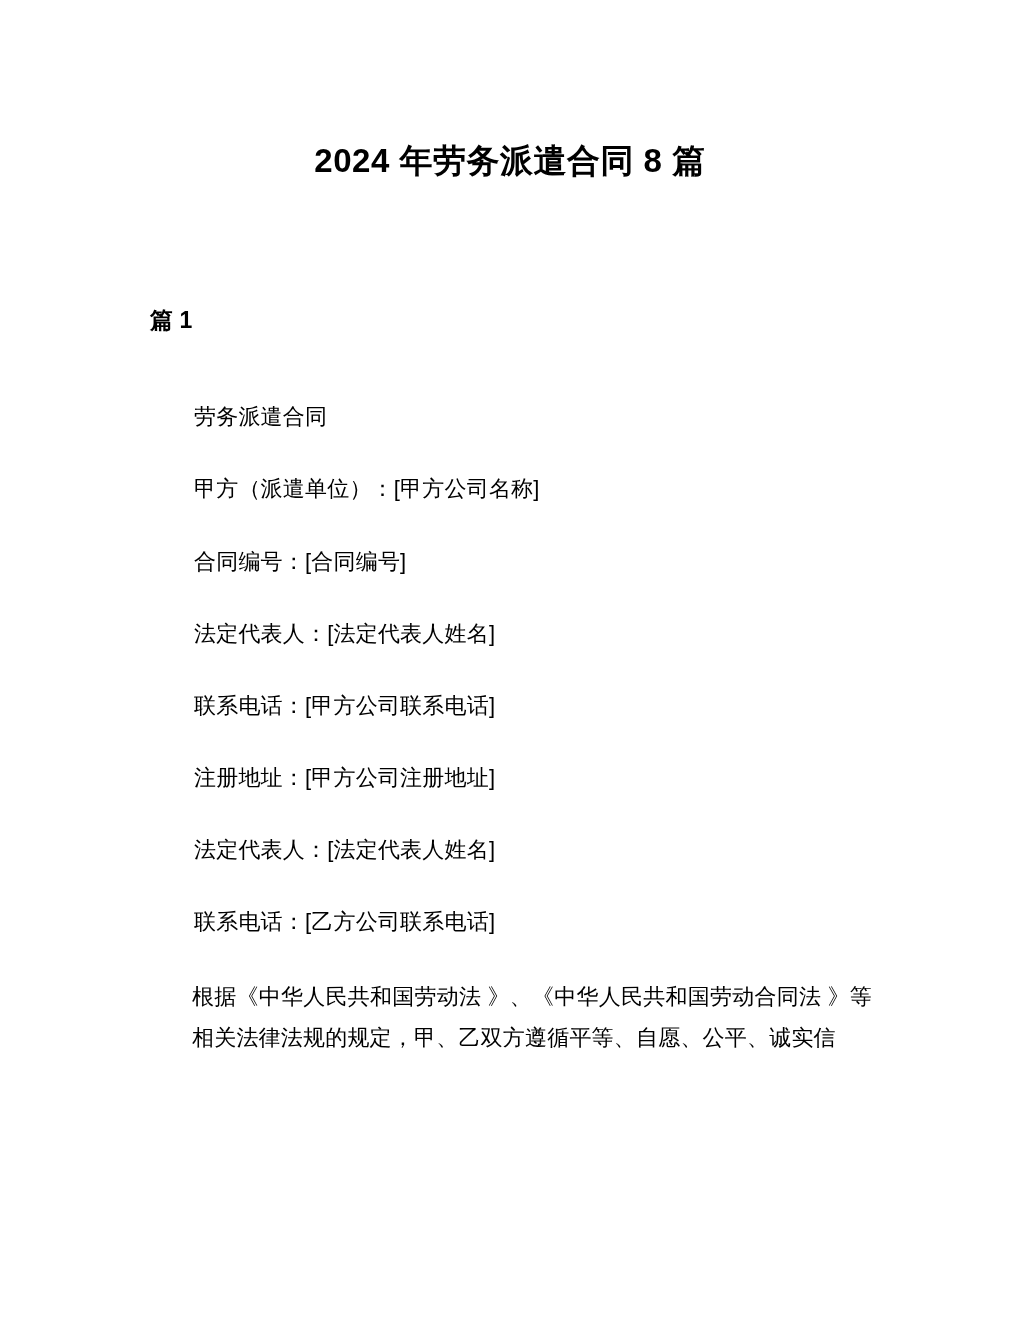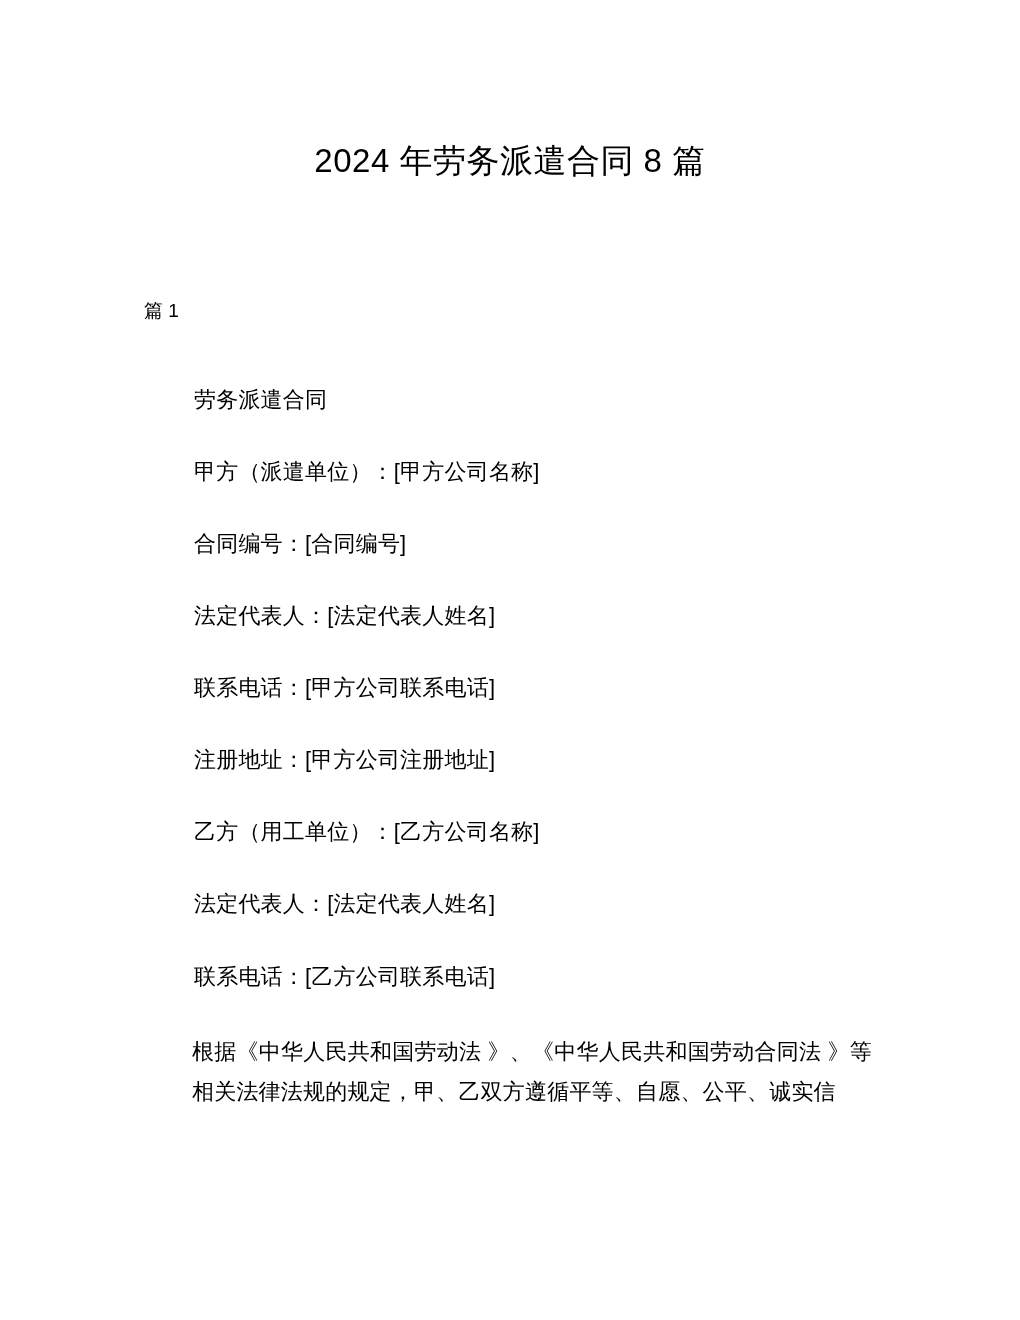--- a/index.html
+++ b/index.html
@@ -20,30 +20,30 @@
     height: 1320px;
     box-sizing: border-box;
     padding: 0 96px;
     overflow: hidden;
   }
   .doc-title {
     margin: 0;
     padding-top: 138px;
     text-align: center;
     font-size: 33px;
-    font-weight: normal;
+    font-weight: bold;
     letter-spacing: 0.5px;
     line-height: 1.4;
   }
   .section-heading {
-    margin: 6px;
+    margin: 12px;
     padding-top: 108px;
     padding-left: 42px;
-    font-size: 19px;
-    font-weight: normal;
+    font-size: 23px;
+    font-weight: bold;
     line-height: 1.4;
   }
   .body-block {
     padding-top: 52px;
     padding-left: 98px;
     padding-right: 52px;
   }
   .para {
     margin: 0 0 38px 0;
     font-size: 22px;
@@ -69,19 +69,18 @@
 
   <h2 class="section-heading">篇 1</h2>
 
   <div class="body-block">
     <p class="para">劳务派遣合同</p>
     <p class="para">甲方（派遣单位）：[甲方公司名称]</p>
     <p class="para">合同编号：[合同编号]</p>
     <p class="para">法定代表人：[法定代表人姓名]</p>
     <p class="para">联系电话：[甲方公司联系电话]</p>
     <p class="para">注册地址：[甲方公司注册地址]</p>
-    <p class="para">乙方（用工单位）：[乙方公司名称]</p>
     <p class="para">法定代表人：[法定代表人姓名]</p>
     <p class="para">联系电话：[乙方公司联系电话]</p>
     <p class="para para-wrap">根据《中华人民共和国劳动法 》、《中华人民共和国劳动合同法 》等相关法律法规的规定，甲、乙双方遵循平等、自愿、公平、诚实信</p>
   </div>
 
 </div>
 
 </body></html>

